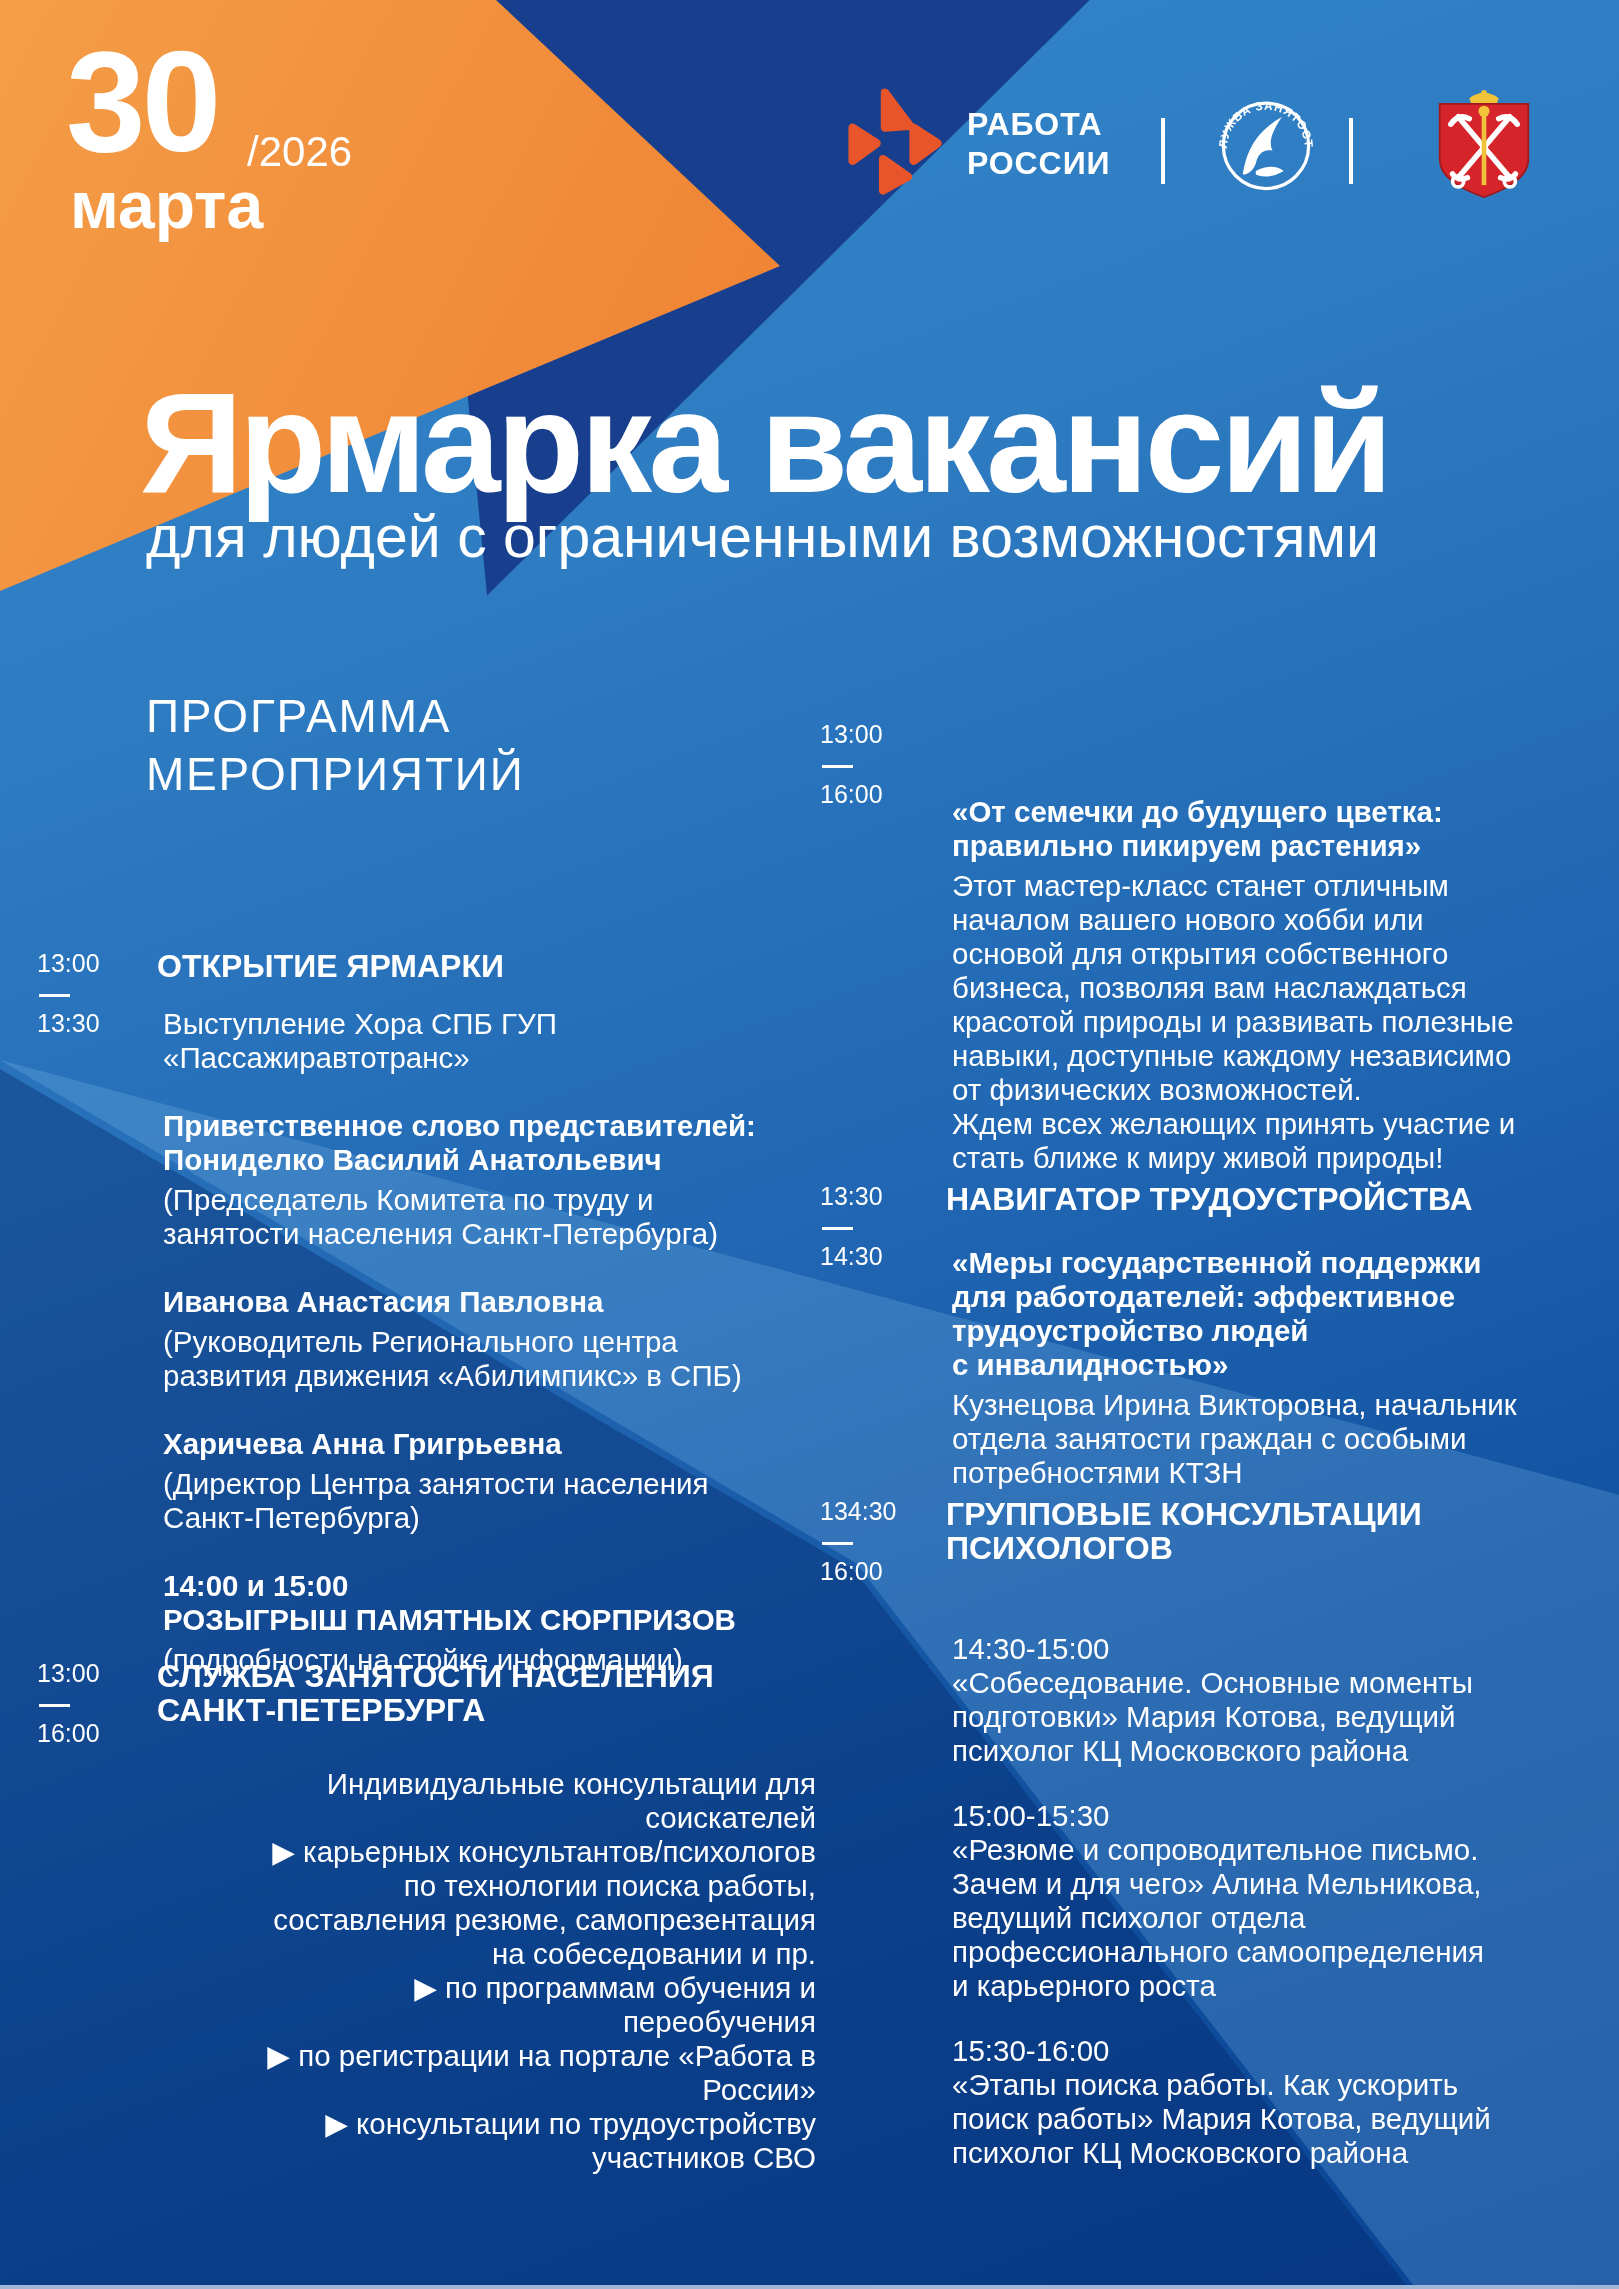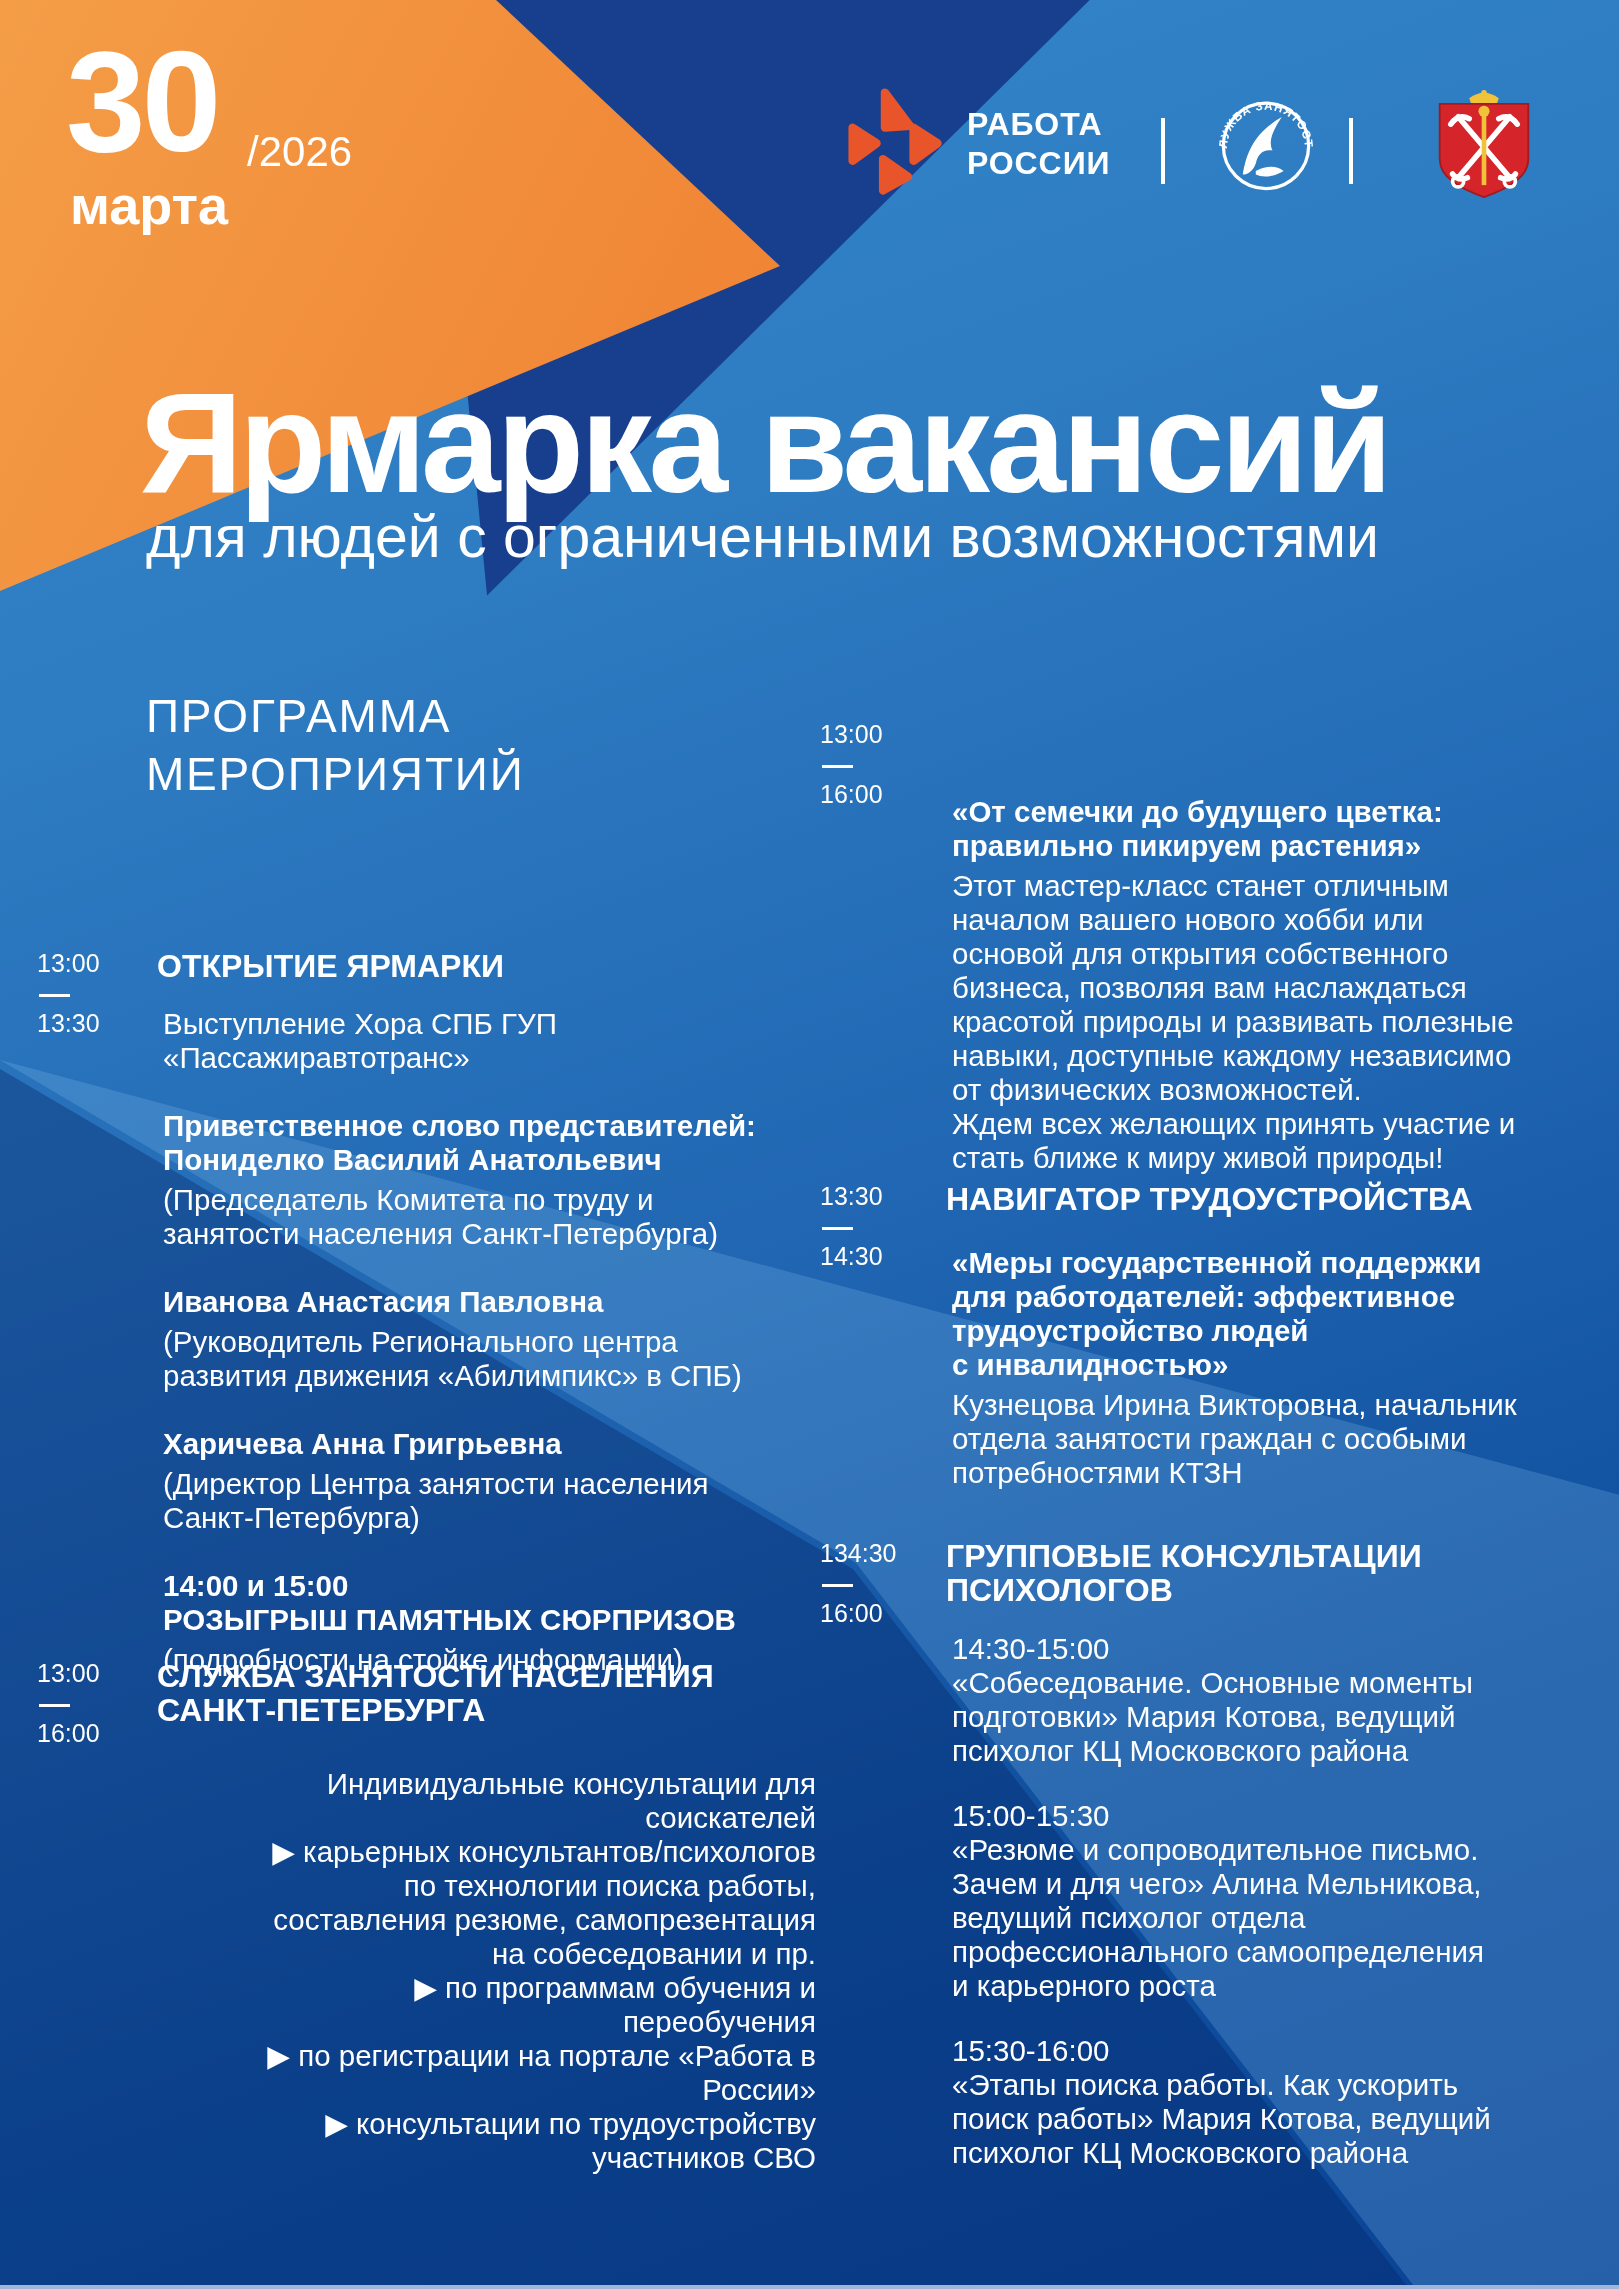--- a/index.html
+++ b/index.html
@@ -27,21 +27,21 @@
   .orange-arrow{
     position:absolute;inset:0;
     background:linear-gradient(118deg,#f49d47 0%,#ee7b2e 45%,#e6511d 88%);
     clip-path:polygon(0 0,496px 0,780px 266px,0 591px);
   }
   .bottom-strip{position:absolute;left:0;right:0;bottom:0;height:5.5px;background:#9fb6d6;}
 
   
   .date-day{position:absolute;left:66px;top:28px;font-size:143px;line-height:148px;font-weight:bold;letter-spacing:-3.7px;}
   .date-year{position:absolute;left:247px;top:129px;font-size:42px;line-height:46px;font-weight:normal;}
-  .date-month{position:absolute;left:70px;top:168px;font-size:54px;line-height:74px;font-weight:bold;}
+  .date-month{position:absolute;left:70px;top:168px;font-size:66px;line-height:74px;font-weight:bold;}
 
   
   .rr-icon{position:absolute;left:847px;top:87px;}
   .rr-text{position:absolute;left:967px;top:105px;font-size:32px;line-height:39px;font-weight:bold;letter-spacing:0.9px;white-space:pre-line;}
   .sep{position:absolute;width:3.7px;height:66px;background:#fff;top:118px;}
   .sep1{left:1161px;} .sep2{left:1349px;}
   .gull-logo{position:absolute;left:1215px;top:93px;}
   .arms{position:absolute;left:1436px;top:89px;}
 
   
@@ -61,21 +61,21 @@
   .body p.gap34{margin-top:31px;}
 
   
   .lt{left:37px;} .lc{left:157px;width:665px;}
   .t1028{top:949px;} .b1085{top:1001px;}
   .t1798{top:1659px;} .b1908{top:1761px;text-align:right;}
   
   .rt{left:820px;} .rc{left:946px;width:637px;}
   .t780{top:720px;}  .b855{top:789px;}
   .t1281{top:1182px;}.b1344{top:1240px;}
-  .t1622{top:1539px;}.b1762{top:1626px;}
+  .t1622{top:1497px;}.b1762{top:1626px;}
 </style>
 </head>
 <body>
 
 <div class="poster">
 
   <div class="facet-light"></div>
   <div class="facet-dark"></div>
   <div class="navy-tri"></div>
   <div class="orange-arrow"></div>

